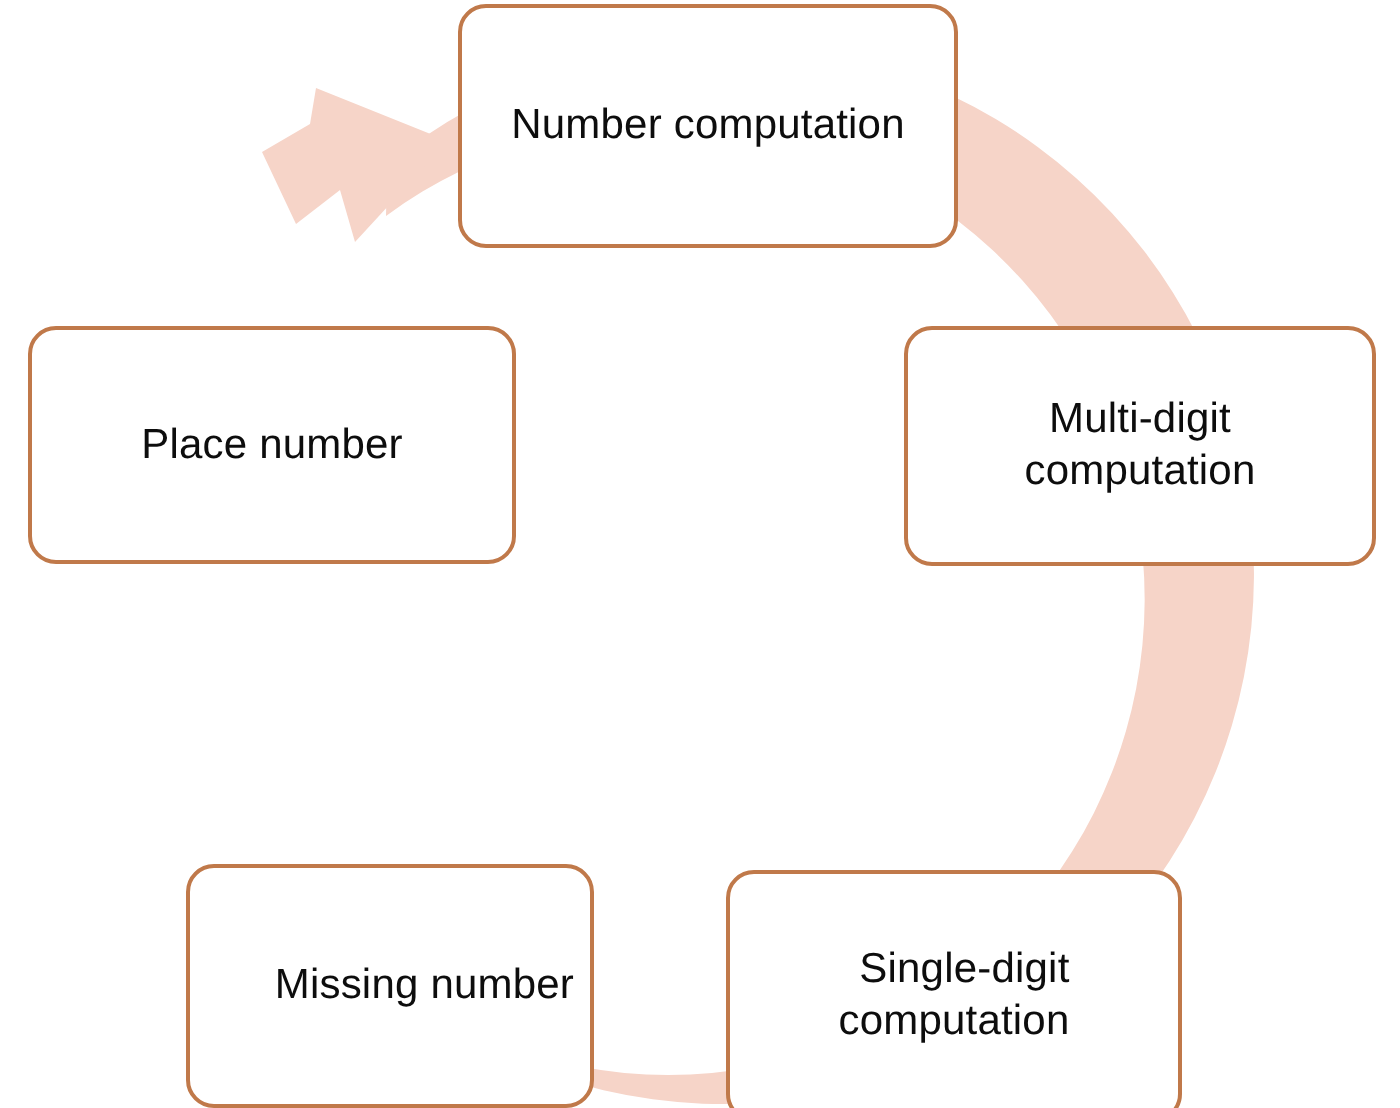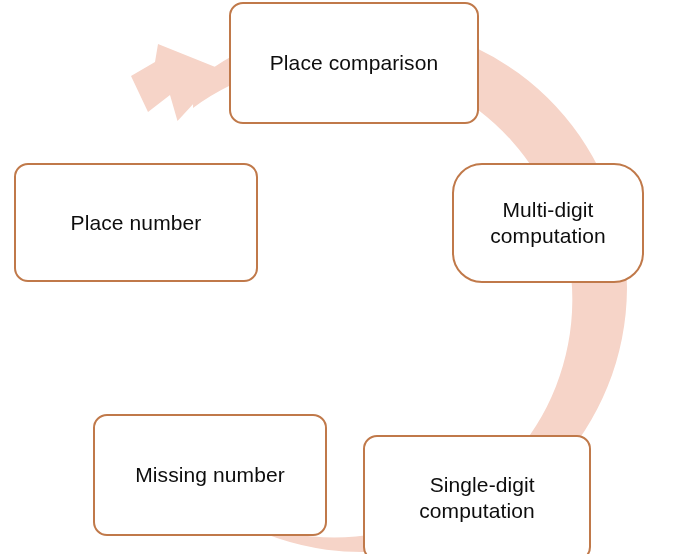--- a/index.html
+++ b/index.html
@@ -43,23 +43,23 @@
     letter-spacing: 0.1px;
     padding: 4px 8px;
   }
   .node-label {
     display: block;
     white-space: pre-line;
   }
 
   
   #node-number-comparison { left: 229px; top: 2px;   width: 250px; height: 122px; }
-  #node-multi-digit       { left: 452px; top: 163px; width: 192px; height: 120px; border-radius: 30px; }
+  #node-multi-digit       { left: 452px; top: 163px; width: 236px; height: 120px; }
   #node-single-digit      { left: 363px; top: 435px; width: 228px; height: 126px; text-align: right; }
-  #node-missing-number    { left: 93px;  top: 414px; width: 234px; height: 122px; }
+  #node-missing-number    { left: 93px;  top: 432px; width: 204px; height: 122px; justify-content: flex-end; }
   #node-place-value       { left: 14px;  top: 163px; width: 244px; height: 119px; }
 </style>
 </head>
 <body>
 
 <div id="canvas">
 
   <svg id="cycle-arrow-layer" viewBox="0 0 700 554" xmlns="http://www.w3.org/2000/svg">
 
     <g>
@@ -75,21 +75,21 @@
                L 177.5 121.0
                L 170.0 95.0
                L 148.0 112.0
                L 131.0 76.0
                L 155.0 62.0
                Z" fill="#f6d4c8"></path>
     </g>
   </svg>
 
   <div class="node-box" id="node-number-comparison">
-    <span class="node-label">Place comparison</span>
+    <span class="node-label">Number computation</span>
   </div>
 
   <div class="node-box" id="node-multi-digit">
     <span class="node-label">Multi-digit
 computation</span>
   </div>
 
   <div class="node-box" id="node-single-digit">
     <span class="node-label">Single-digit
 computation</span>

